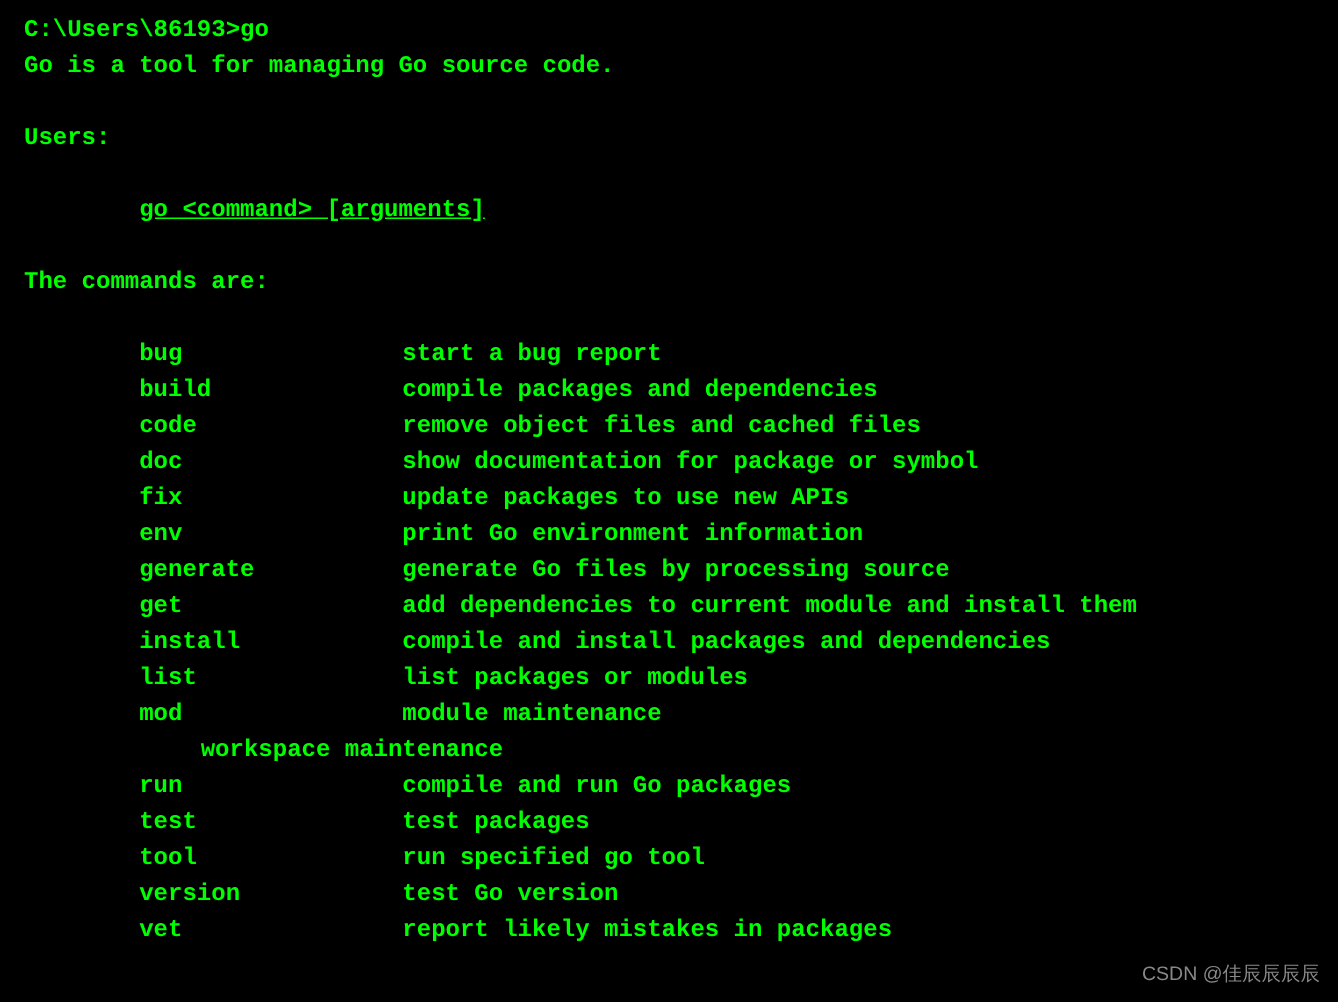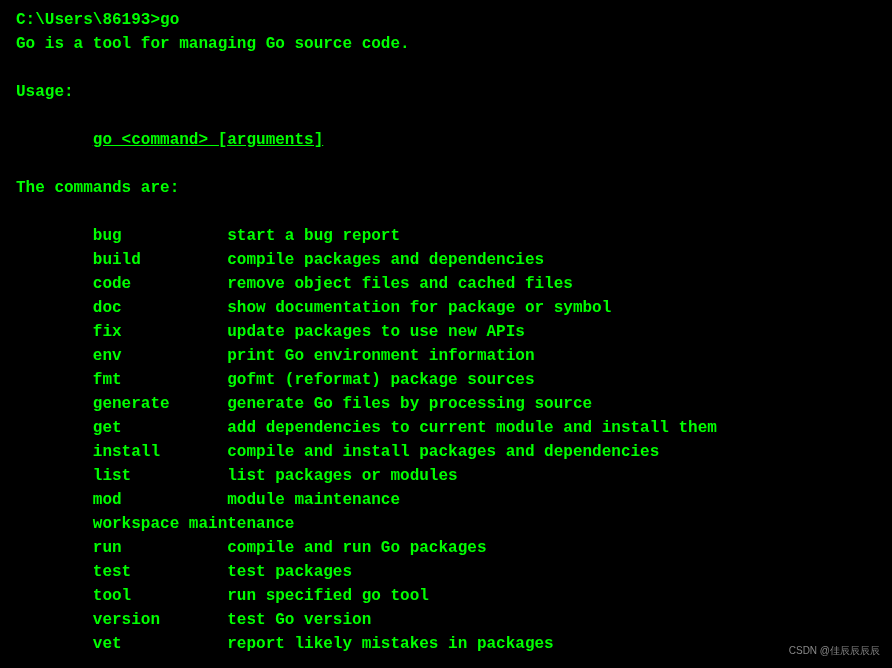--- a/index.html
+++ b/index.html
@@ -36,41 +36,42 @@
     .command-row {
       display: flex;
       padding-left: 8ch;
     }
     .cmd-name {
       width: 14ch;
       flex-shrink: 0;
     }
     .cmd-desc {
       white-space: pre;
+      margin-left: 41px;
     }
     .watermark {
       position: absolute;
       right: 12px;
       bottom: 10px;
       color: #888888;
-      font-size: 10px;
+      font-size: 13px;
       font-family: sans-serif;
       font-weight: normal;
     }
   </style>
 </head>
 <body>
 
 <div class="prompt-line"><span>C:\Users\86193&gt;</span><span>go</span></div>
 
 <div class="output-line">Go is a tool for managing Go source code.</div>
 
 <div class="blank-line"></div>
 
-<div class="output-line">Usage:</div>
+<div class="output-line">Users:</div>
 
 <div class="blank-line"></div>
 
 <div class="output-line indent-1">go &lt;command&gt; [arguments]</div>
 
 <div class="blank-line"></div>
 
 <div class="output-line">The commands are:</div>
 
 <div class="blank-line"></div>
@@ -92,24 +93,20 @@
       <span class="cmd-name">doc</span>
       <span class="cmd-desc">show documentation for package or symbol</span>
     </div>
     <div class="command-row">
       <span class="cmd-name">fix</span>
       <span class="cmd-desc">update packages to use new APIs</span>
     </div>
     <div class="command-row">
       <span class="cmd-name">env</span>
       <span class="cmd-desc">print Go environment information</span>
-    </div>
-    <div class="command-row">
-      <span class="cmd-name">fmt</span>
-      <span class="cmd-desc">gofmt (reformat) package sources</span>
     </div>
     <div class="command-row">
       <span class="cmd-name">generate</span>
       <span class="cmd-desc">generate Go files by processing source</span>
     </div>
     <div class="command-row">
       <span class="cmd-name">get</span>
       <span class="cmd-desc">add dependencies to current module and install them</span>
     </div>
     <div class="command-row">

